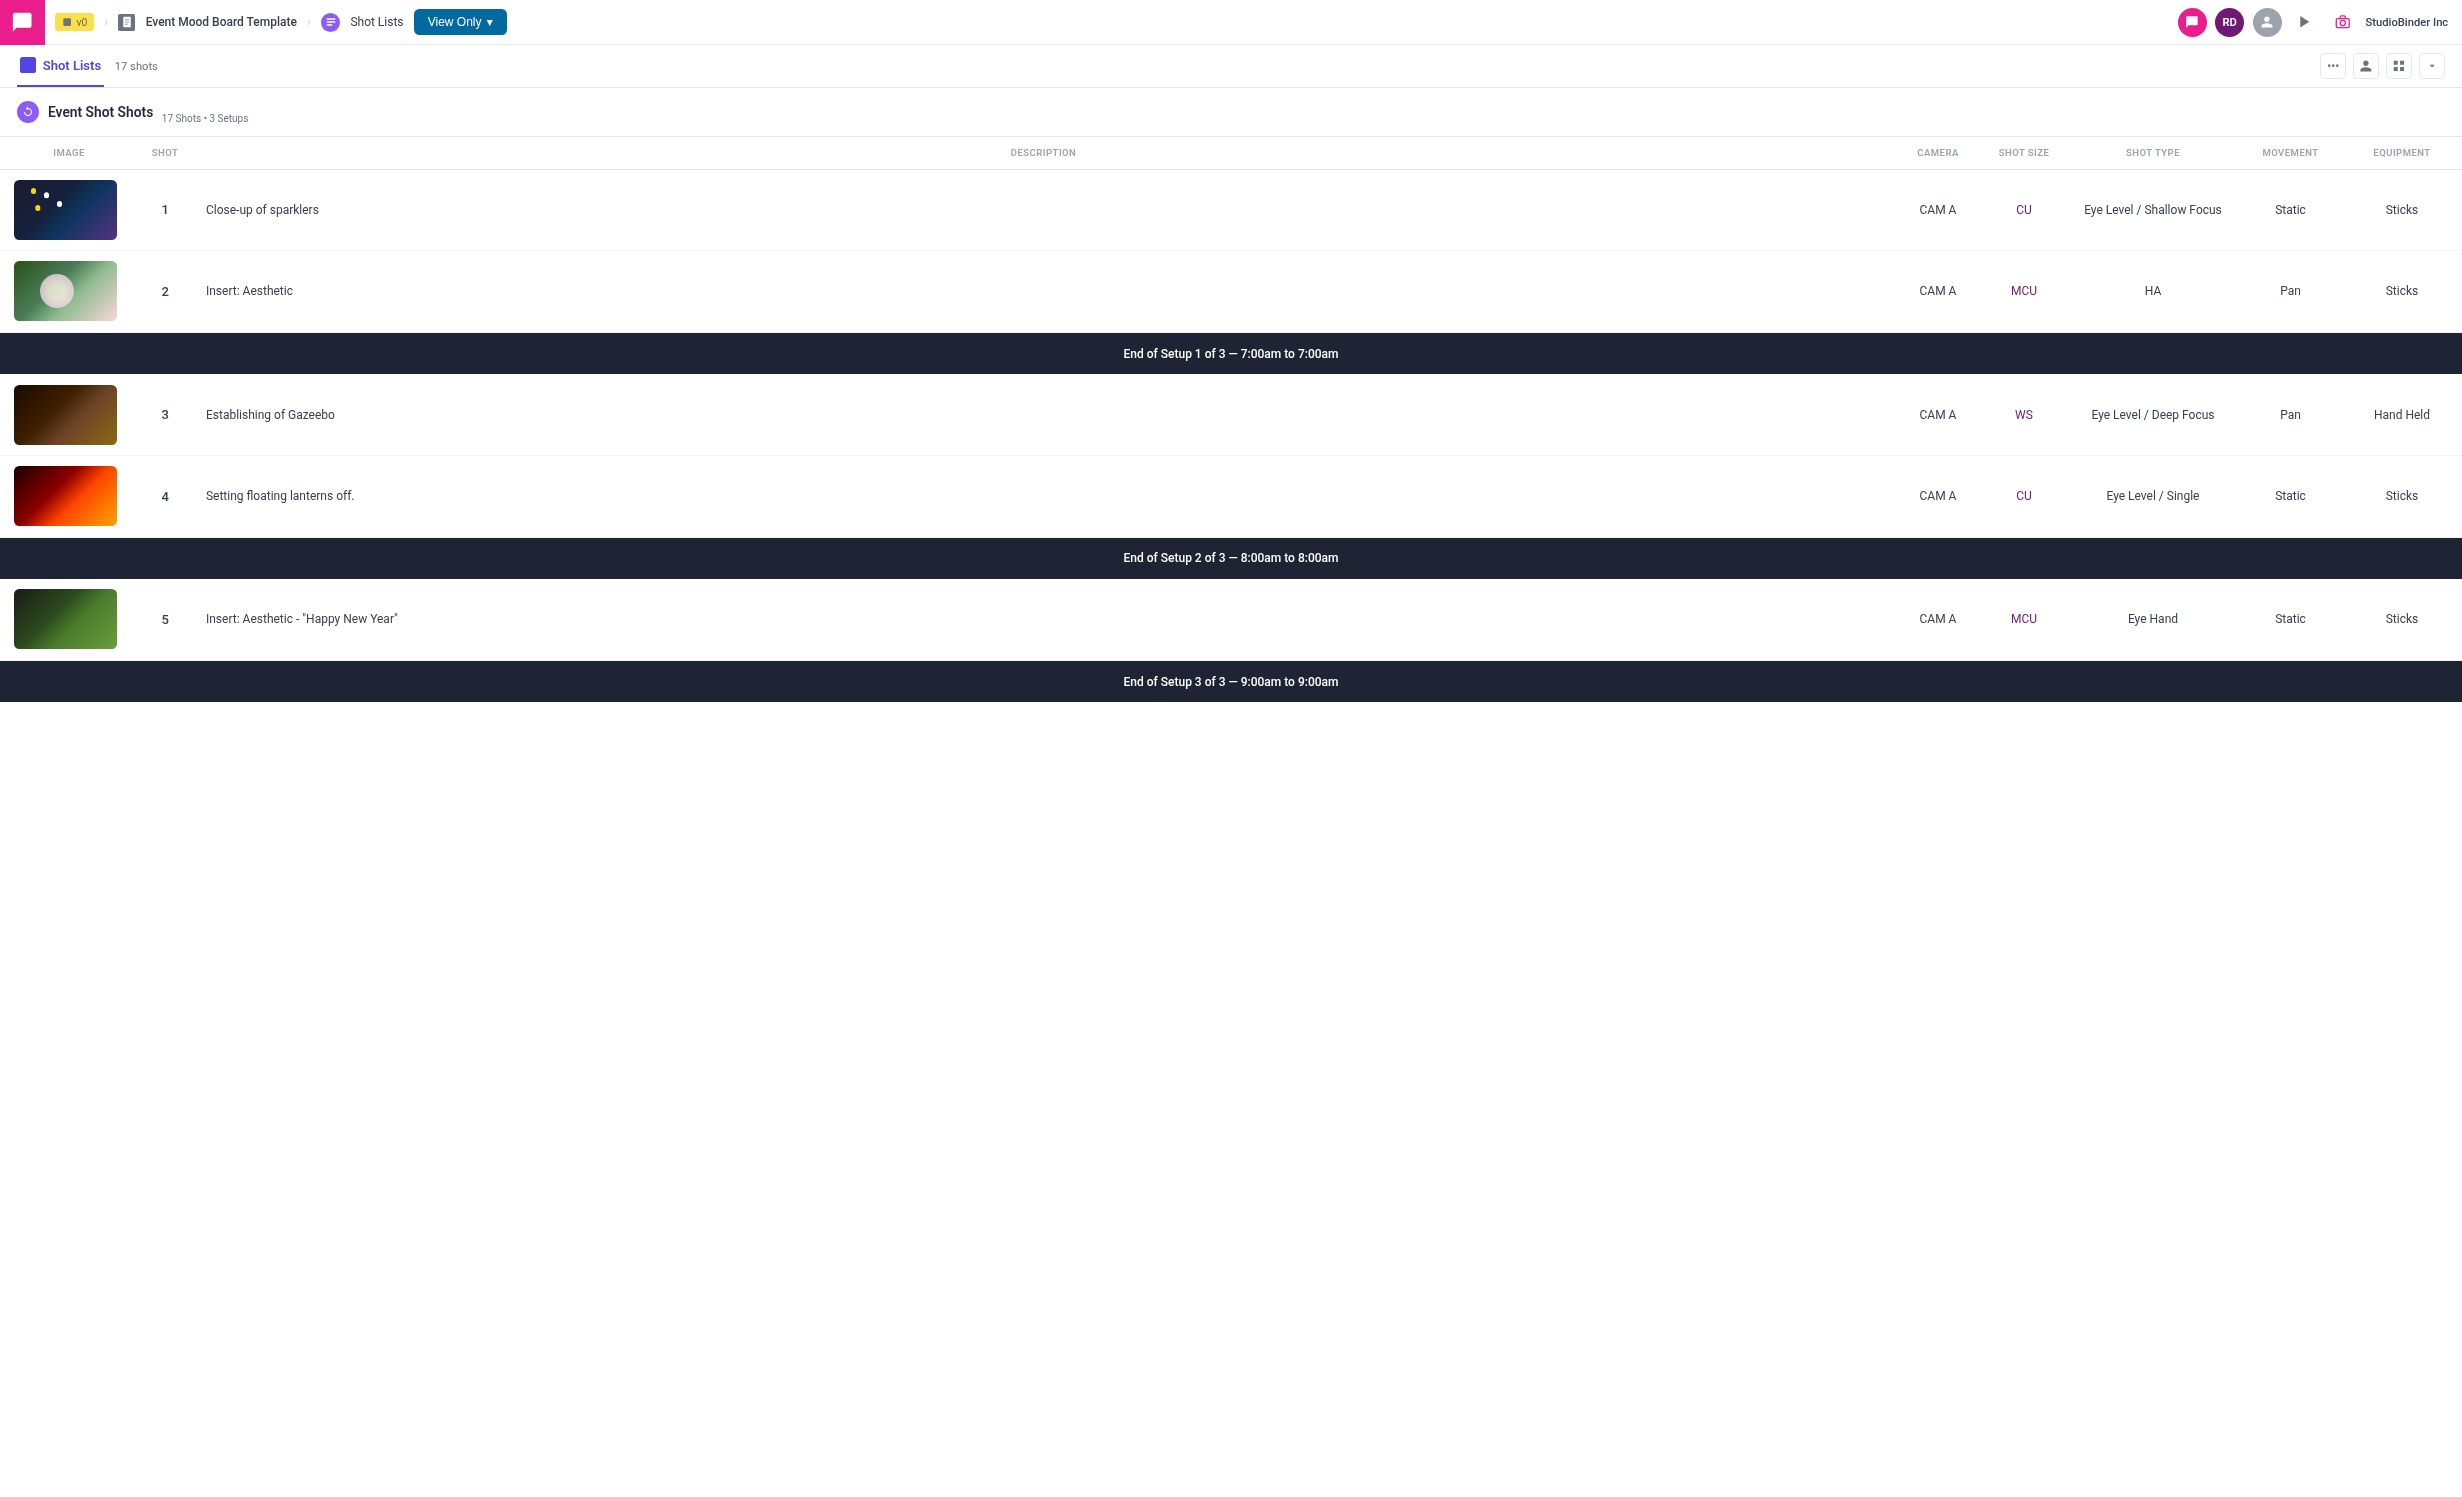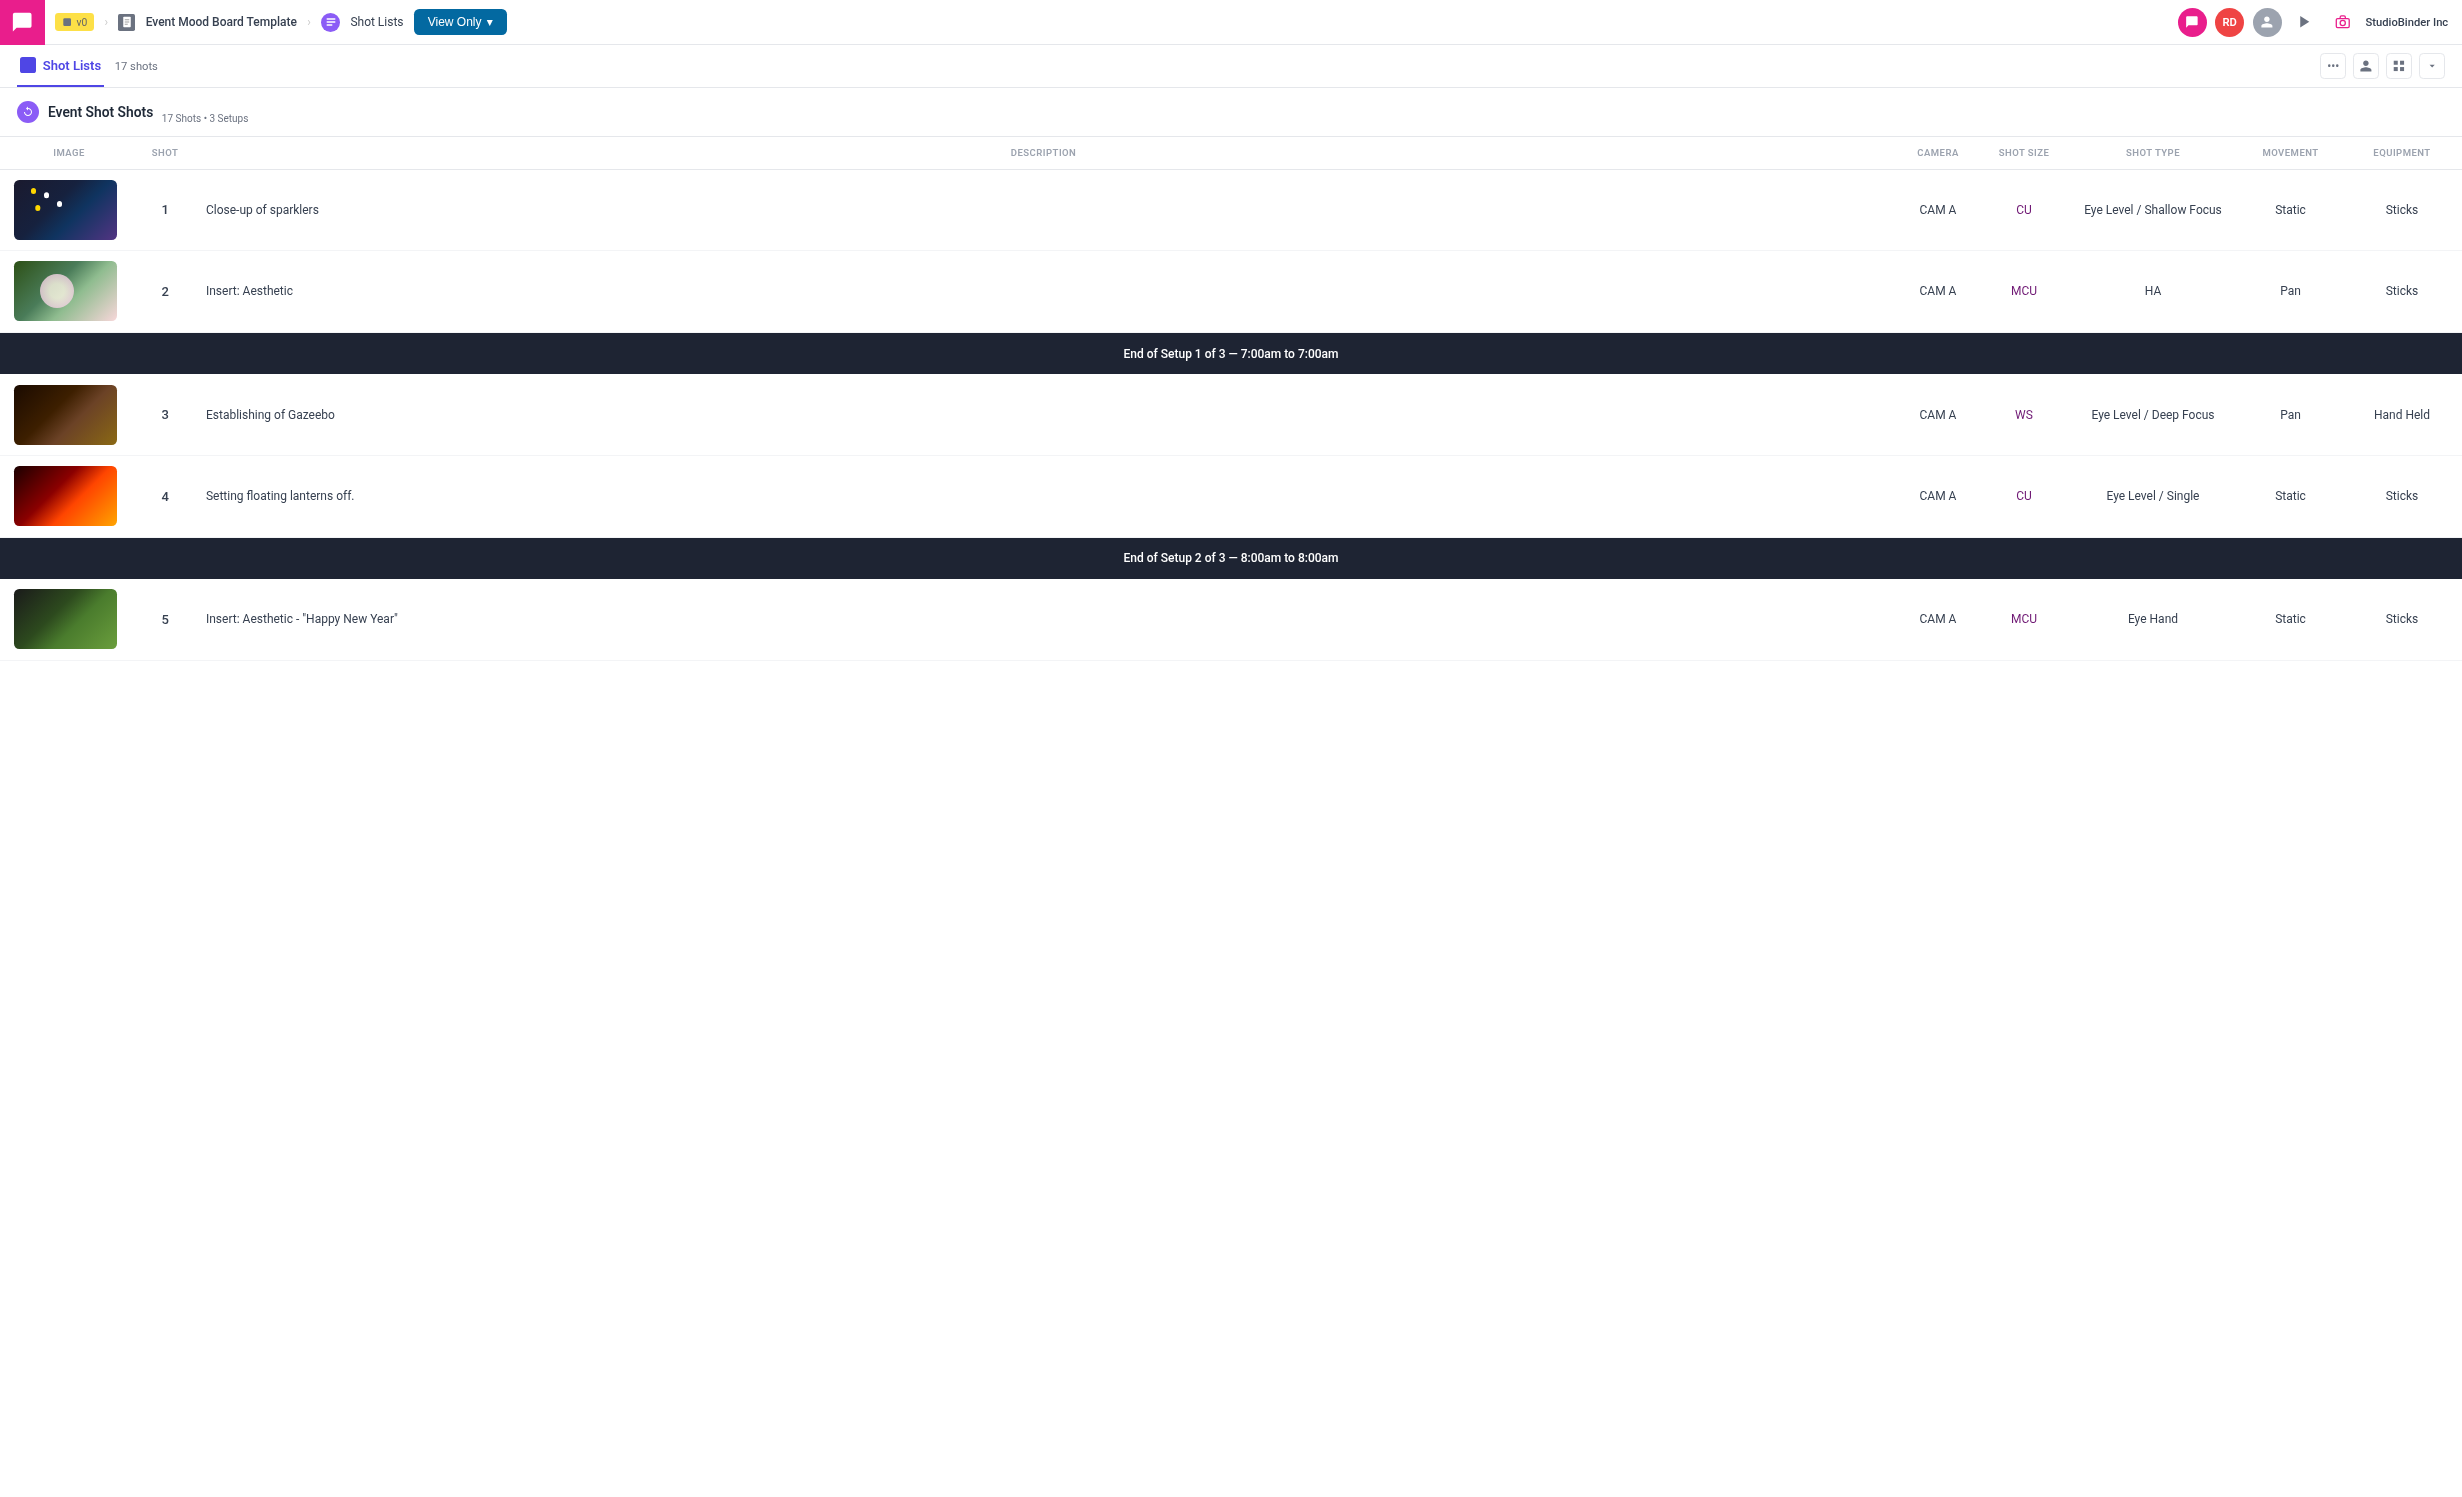--- a/index.html
+++ b/index.html
@@ -60,21 +60,21 @@
       margin-left: auto;
       display: flex; align-items: center; gap: 8.6px;
     }
     .avatar {
       width: 29px; height: 29px;
       border-radius: 50%;
       display: flex; align-items: center; justify-content: center;
       font-size: 11.2px; font-weight: 600; color: white;
     }
     .avatar-pink { background: #e91e8c; }
-    .avatar-indigo { background: #ef4444; }
+    .avatar-indigo { background: #701a75; }
     .avatar-gray { background: #9ca3af; }
     .nav-icon-btn {
       width: 29px; height: 29px;
       display: flex; align-items: center; justify-content: center;
       border-radius: 50%;
       cursor: pointer;
       color: #6b7280;
       font-size: 13.8px;
     }
     .studio-binder-label { font-size: 11.2px; color: #374151; font-weight: 500; }
@@ -499,17 +499,20 @@
           <span class="shot-type-text">Eye Hand</span>
         </td>
         <td class="col-movement center">
           <span class="movement-text">Static</span>
         </td>
         <td class="col-equipment center">
           <span class="equipment-text">Sticks</span>
         </td>
       </tr>
 
+      <tr class="setup-row">
+        <td colspan="8">End of  Setup 3 of 3  —  9:00am to 9:00am</td>
+      </tr>
 
     </tbody>
   </table>
 </div>
 
 
 </body></html>

